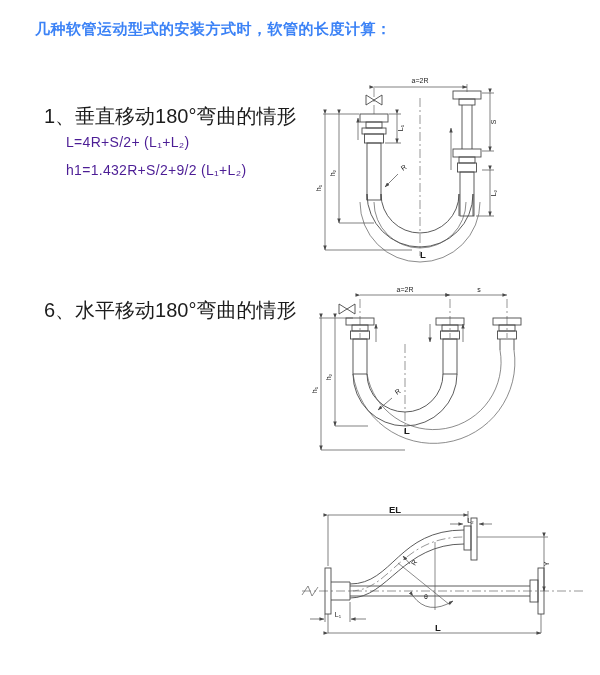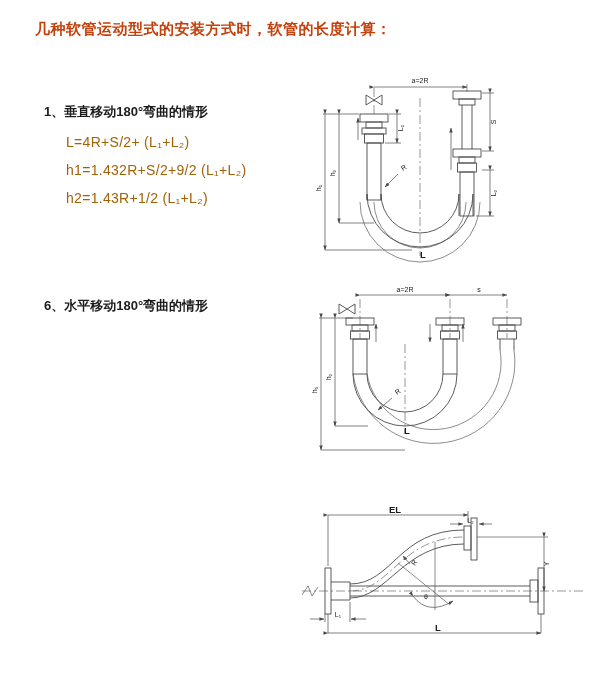--- a/index.html
+++ b/index.html
@@ -3,27 +3,27 @@
 <meta charset="utf-8">
 <style>
   html,body{margin:0;padding:0;background:#e8e8e8;}
   .canvas{
     position:relative;width:600px;height:675px;background:#ffffff;
     font-family:"Liberation Sans","DejaVu Sans",sans-serif;color:#222;
     overflow:hidden;
   }
   .title{
     position:absolute;left:35px;top:20px;font-size:15px;font-weight:700;
-    letter-spacing:0.5px;color:#c2410c;white-space:nowrap;
+    letter-spacing:0.5px;color:#3b82f6;white-space:nowrap;
   }
   .heading{
-    position:absolute;font-size:13px;font-weight:700;color:#1c1c1c;white-space:nowrap;
+    position:absolute;font-size:20px;font-weight:400;color:#1c1c1c;white-space:nowrap;
   }
   .formulas{
-    position:absolute;font-size:14px;font-weight:400;color:#a16207;
+    position:absolute;font-size:14px;font-weight:400;color:#4c1d95;
     line-height:28px;white-space:nowrap;letter-spacing:0.3px;
   }
   .h1{left:44px;top:103px}.f1{left:66px;top:128px}
   .h2{left:44px;top:297px}.f2{left:66px;top:322px}
   .h3{left:44px;top:512px}.f3{left:66px;top:537px}
   svg{position:absolute;overflow:visible;}
   .d1{left:312px;top:70px}
   .d2{left:310px;top:282px}
   .d3{left:298px;top:506px}
   .ln{stroke:#4a4a4a;stroke-width:0.9;fill:none;}
@@ -37,21 +37,20 @@
 <body>
 
 <div class="canvas">
 
   <div class="title">几种软管运动型式的安装方式时，软管的长度计算：</div>
 
   <div class="heading h1">1、垂直移动180°弯曲的情形</div>
   <div class="formulas f1">
     <div>L=4R+S/2+ (L₁+L₂)</div>
     <div>h1=1.432R+S/2+9/2 (L₁+L₂)</div>
-    <div>h2=1.43R+1/2 (L₁+L₂)</div>
   </div>
 
   <div class="heading h2">6、水平移动180°弯曲的情形</div>
 
 
   <svg class="d1" width="280" height="190" viewBox="0 0 280 190">
     <defs>
       <marker id="m1" markerWidth="7" markerHeight="5" refX="6.5" refY="2.5" orient="auto">
         <path d="M0 0 L7 2.5 L0 5 Z" fill="#4a4a4a"></path>
       </marker>

